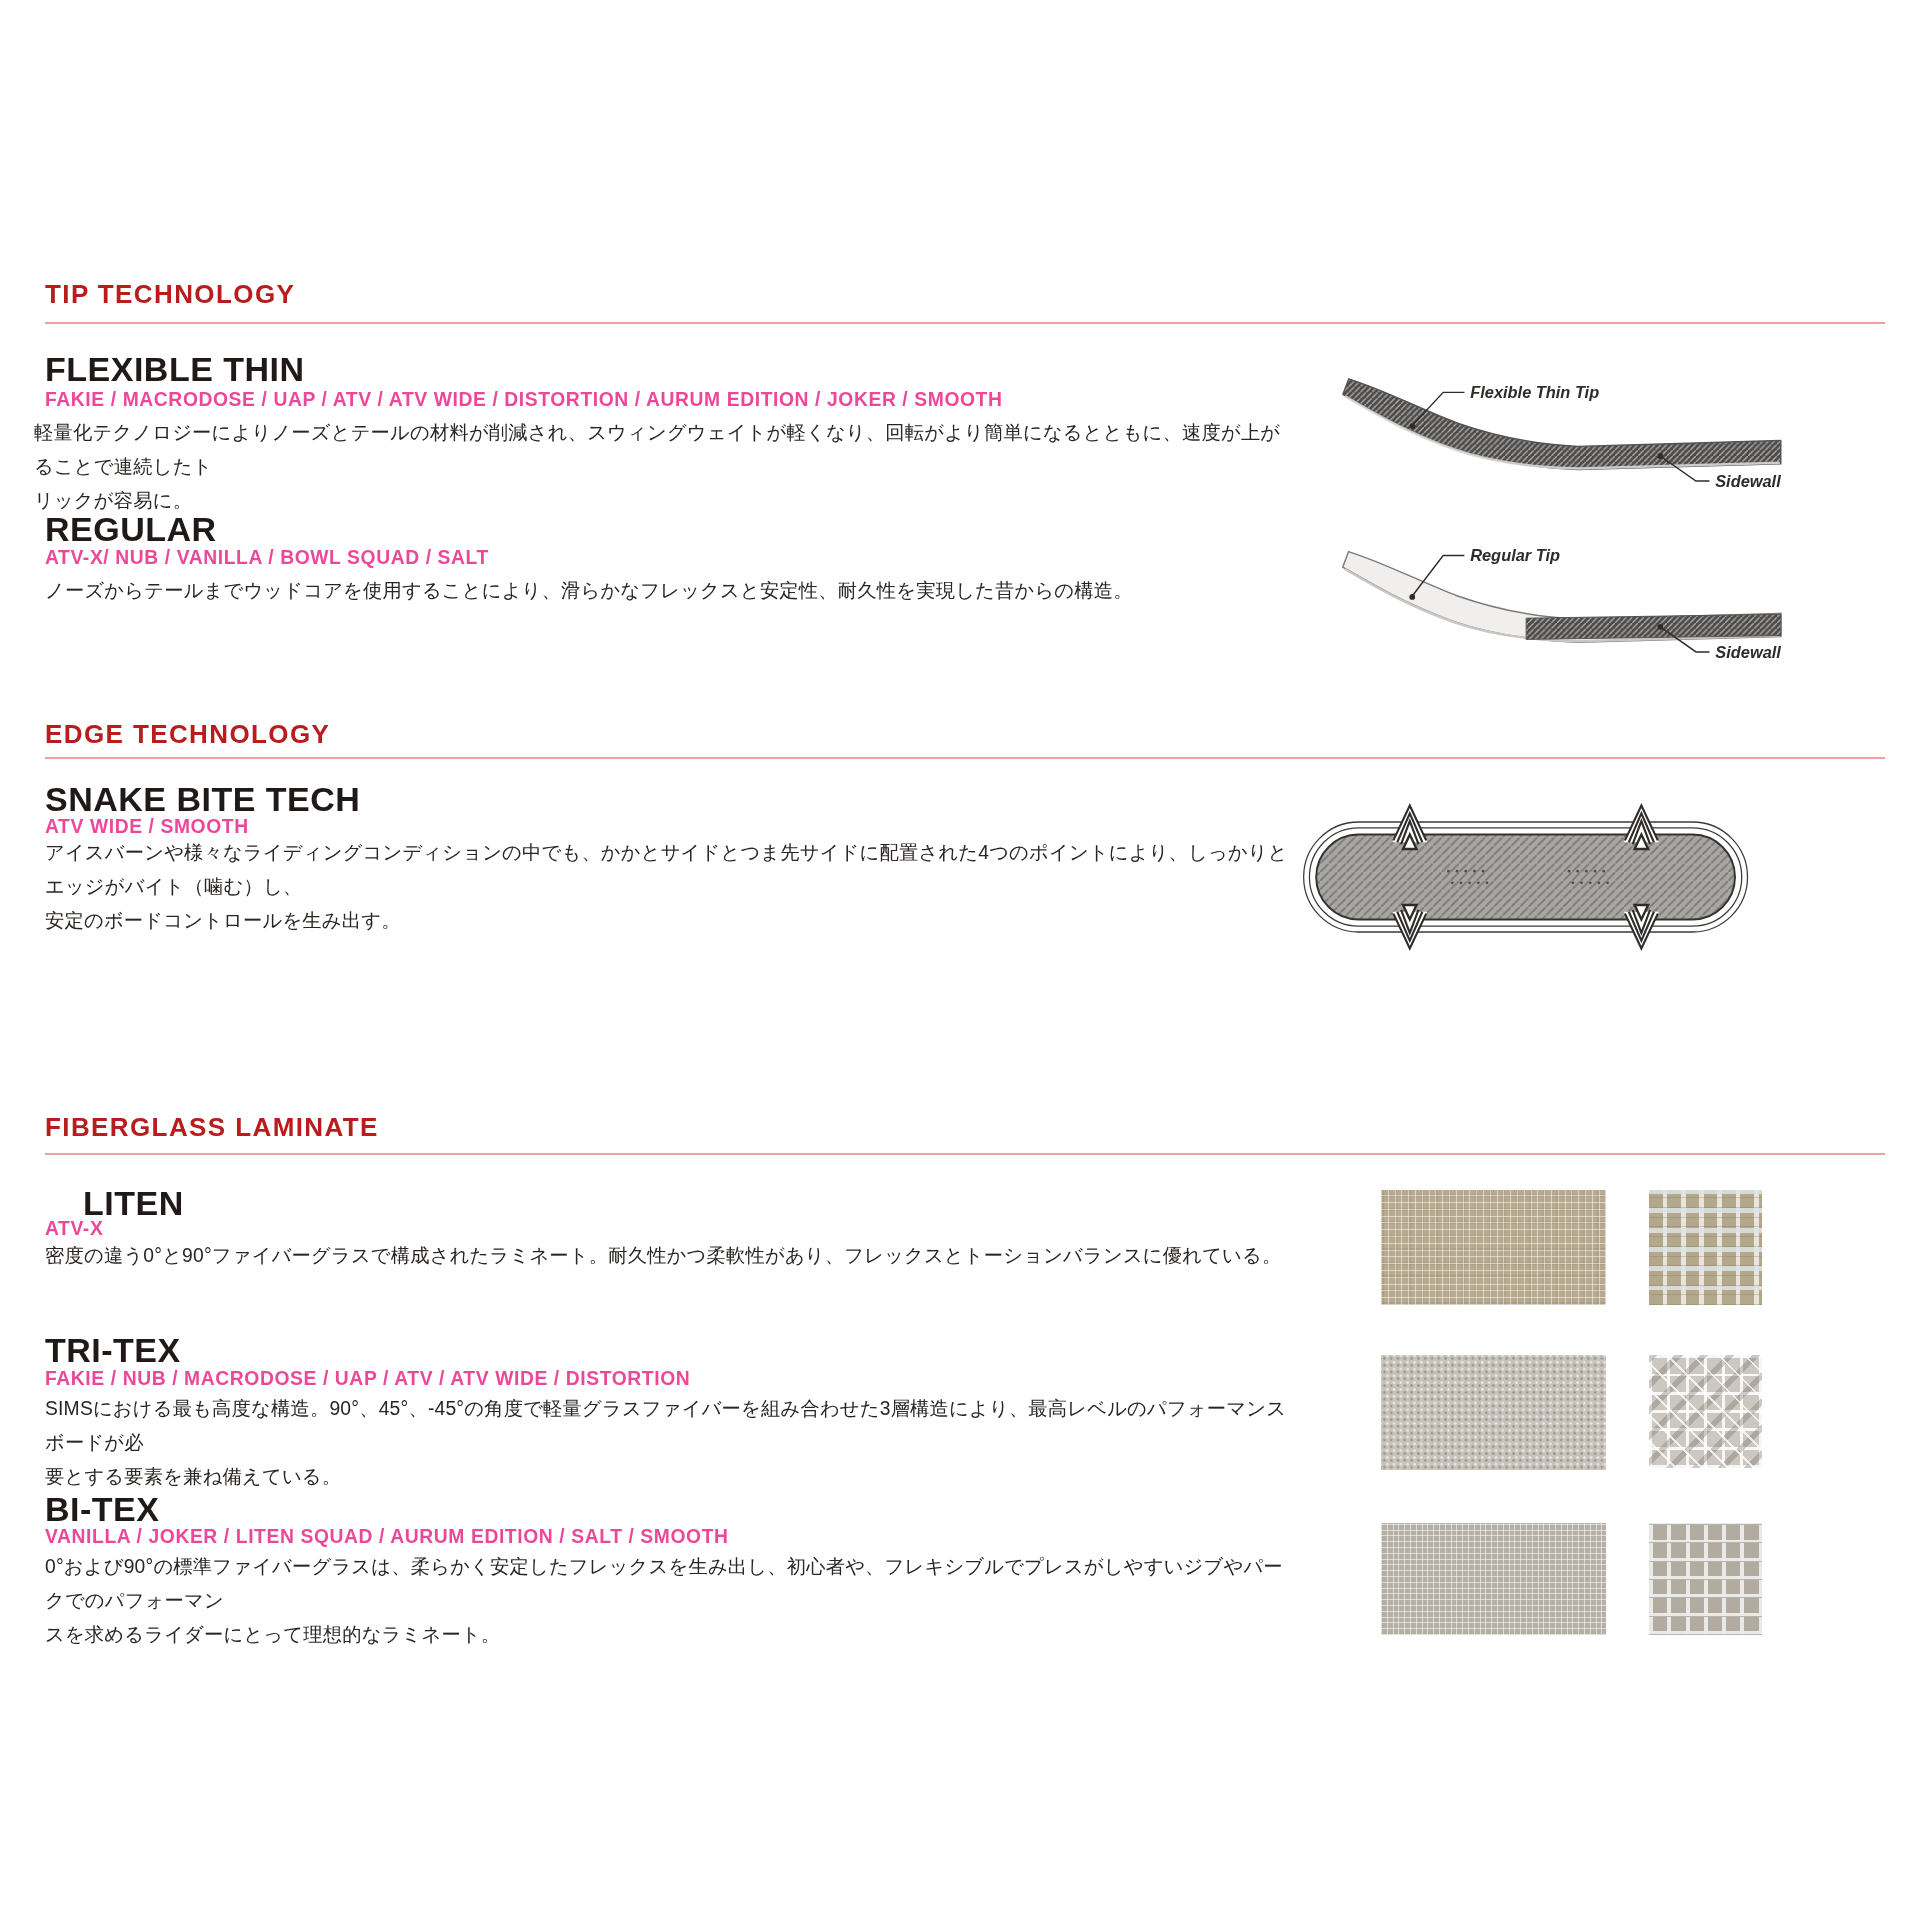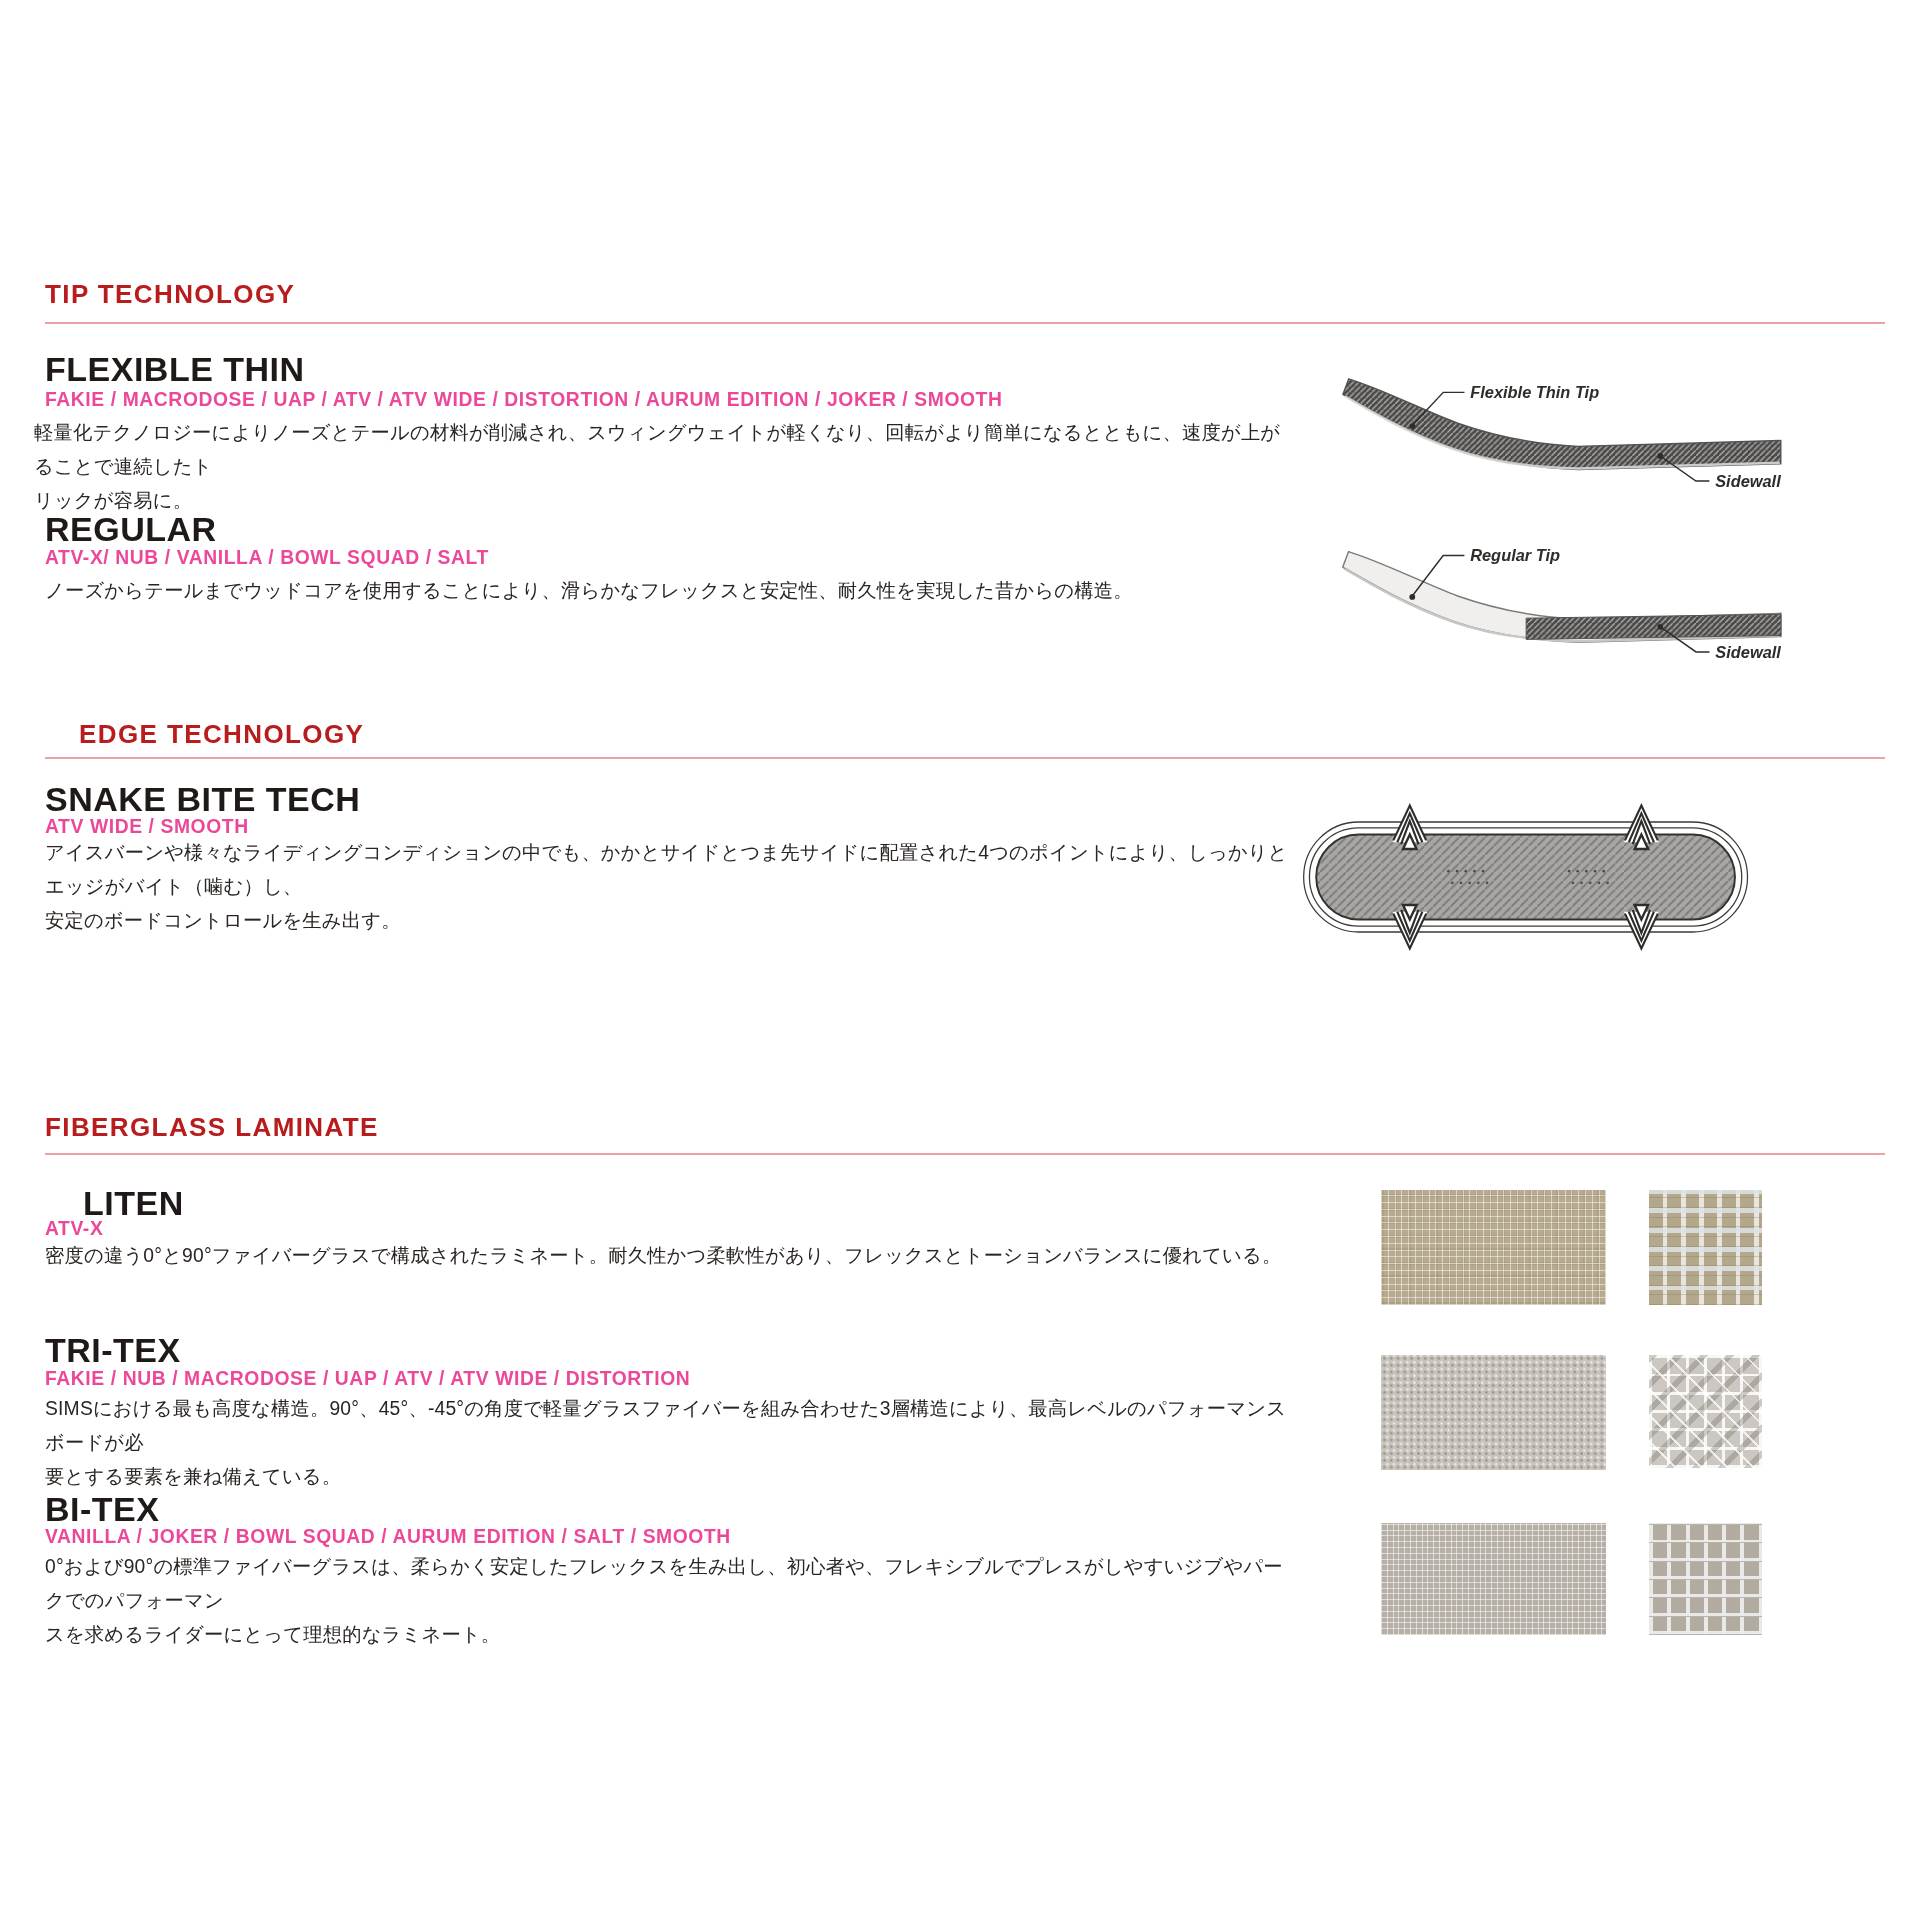--- a/index.html
+++ b/index.html
@@ -122,21 +122,21 @@
 
   <polyline points="132,22 110,22 78,64" fill="none" stroke="#2f2c29" stroke-width="1.5"></polyline>
   <circle cx="78" cy="65" r="3" fill="#2f2c29"></circle>
   <text class="diagram-label" x="138" y="28">Regular Tip</text>
 
   <circle cx="335" cy="96" r="3" fill="#2f2c29"></circle>
   <polyline points="335,96 372,122 386,122" fill="none" stroke="#2f2c29" stroke-width="1.5"></polyline>
   <text class="diagram-label" x="392" y="128">Sidewall</text>
 </svg>
 
-<div class="abs cat-heading" style="left:45px;top:719px;margin-left:34px;">EDGE TECHNOLOGY</div>
+<div class="abs cat-heading" style="left:45px;top:719px;">EDGE TECHNOLOGY</div>
 <div class="abs cat-rule" style="top:757px;"></div>
 
 <div class="abs item-title" style="left:45px;top:780px;">SNAKE BITE TECH</div>
 <div class="abs item-models" style="left:45px;top:816px;">ATV WIDE / SMOOTH</div>
 <div class="abs item-desc" style="left:45px;top:836px;">アイスバーンや様々なライディングコンディションの中でも、かかとサイドとつま先サイドに配置された4つのポイントにより、しっかりとエッジがバイト（噛む）し、
 安定のボードコントロールを生み出す。</div>
 
 <svg class="abs" style="left:1294px;top:794px;" width="468" height="166" viewBox="0 0 485 172">
   <defs>
     <pattern id="hatchBoard" patternUnits="userSpaceOnUse" width="9" height="9">
@@ -215,18 +215,18 @@
 <div class="swatch liten-sq" style="left:1649px;top:1190px;width:113px;height:115px;"></div>
 
 <div class="abs item-title" style="left:45px;top:1331px;">TRI-TEX</div>
 <div class="abs item-models" style="left:45px;top:1368px;">FAKIE / NUB / MACRODOSE / UAP / ATV / ATV WIDE / DISTORTION</div>
 <div class="abs item-desc" style="left:45px;top:1392px;">SIMSにおける最も高度な構造。90°、45°、-45°の角度で軽量グラスファイバーを組み合わせた3層構造により、最高レベルのパフォーマンスボードが必
 要とする要素を兼ね備えている。</div>
 <div class="swatch tri-wide" style="left:1381px;top:1355px;width:225px;height:115px;"></div>
 <div class="swatch tri-sq" style="left:1649px;top:1355px;width:113px;height:113px;"></div>
 
 <div class="abs item-title" style="left:45px;top:1490px;">BI-TEX</div>
-<div class="abs item-models" style="left:45px;top:1526px;">VANILLA / JOKER / BOWL SQUAD / AURUM EDITION / SALT / SMOOTH</div>
+<div class="abs item-models" style="left:45px;top:1526px;">VANILLA / JOKER / LITEN SQUAD / AURUM EDITION / SALT / SMOOTH</div>
 <div class="abs item-desc" style="left:45px;top:1550px;">0°および90°の標準ファイバーグラスは、柔らかく安定したフレックスを生み出し、初心者や、フレキシブルでプレスがしやすいジブやパークでのパフォーマン
 スを求めるライダーにとって理想的なラミネート。</div>
 <div class="swatch bi-wide" style="left:1381px;top:1523px;width:225px;height:112px;"></div>
 <div class="swatch bi-sq" style="left:1649px;top:1523px;width:113px;height:112px;"></div>
 
 
 </body></html>

